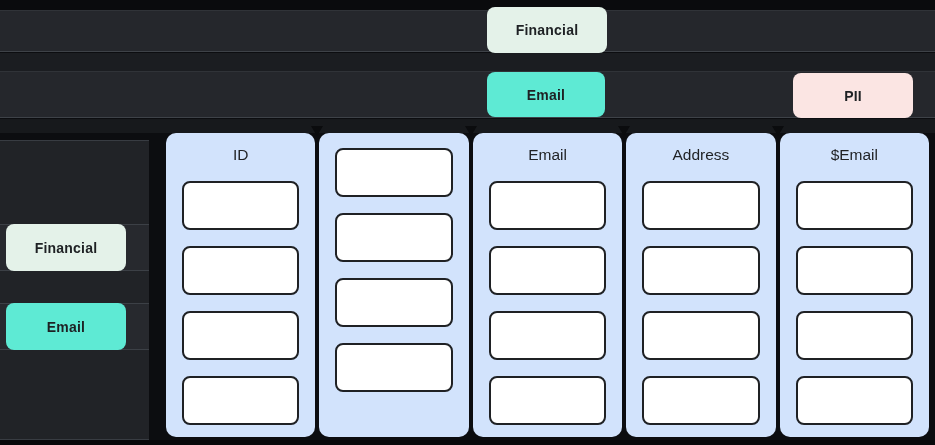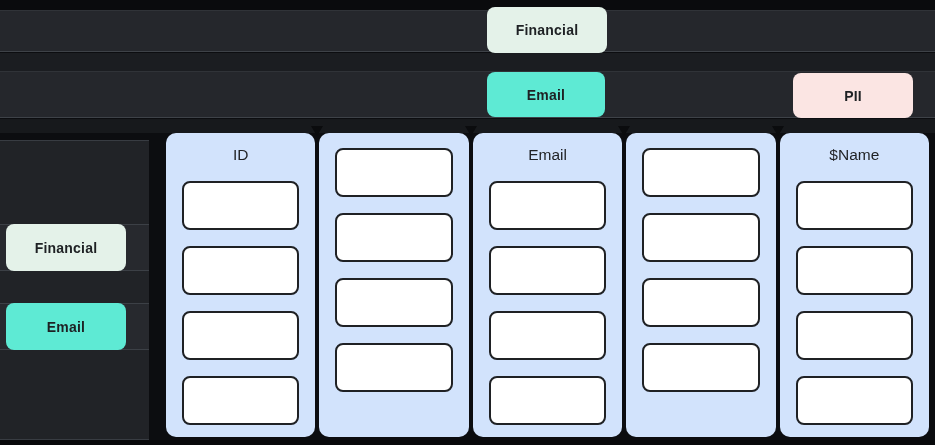--- a/index.html
+++ b/index.html
@@ -150,30 +150,31 @@
         <div class="col-header">Email</div>
         <div class="cells">
           <div class="cell"></div>
           <div class="cell"></div>
           <div class="cell"></div>
           <div class="cell"></div>
         </div>
       </div>
 
       <div class="col">
+        <div class="col-header">Address</div>
         <div class="cells">
           <div class="cell"></div>
           <div class="cell"></div>
           <div class="cell"></div>
           <div class="cell"></div>
         </div>
       </div>
 
       <div class="col">
-        <div class="col-header">$Name</div>
+        <div class="col-header">$Email</div>
         <div class="cells">
           <div class="cell"></div>
           <div class="cell"></div>
           <div class="cell"></div>
           <div class="cell"></div>
         </div>
       </div>
 
     </div>
 

